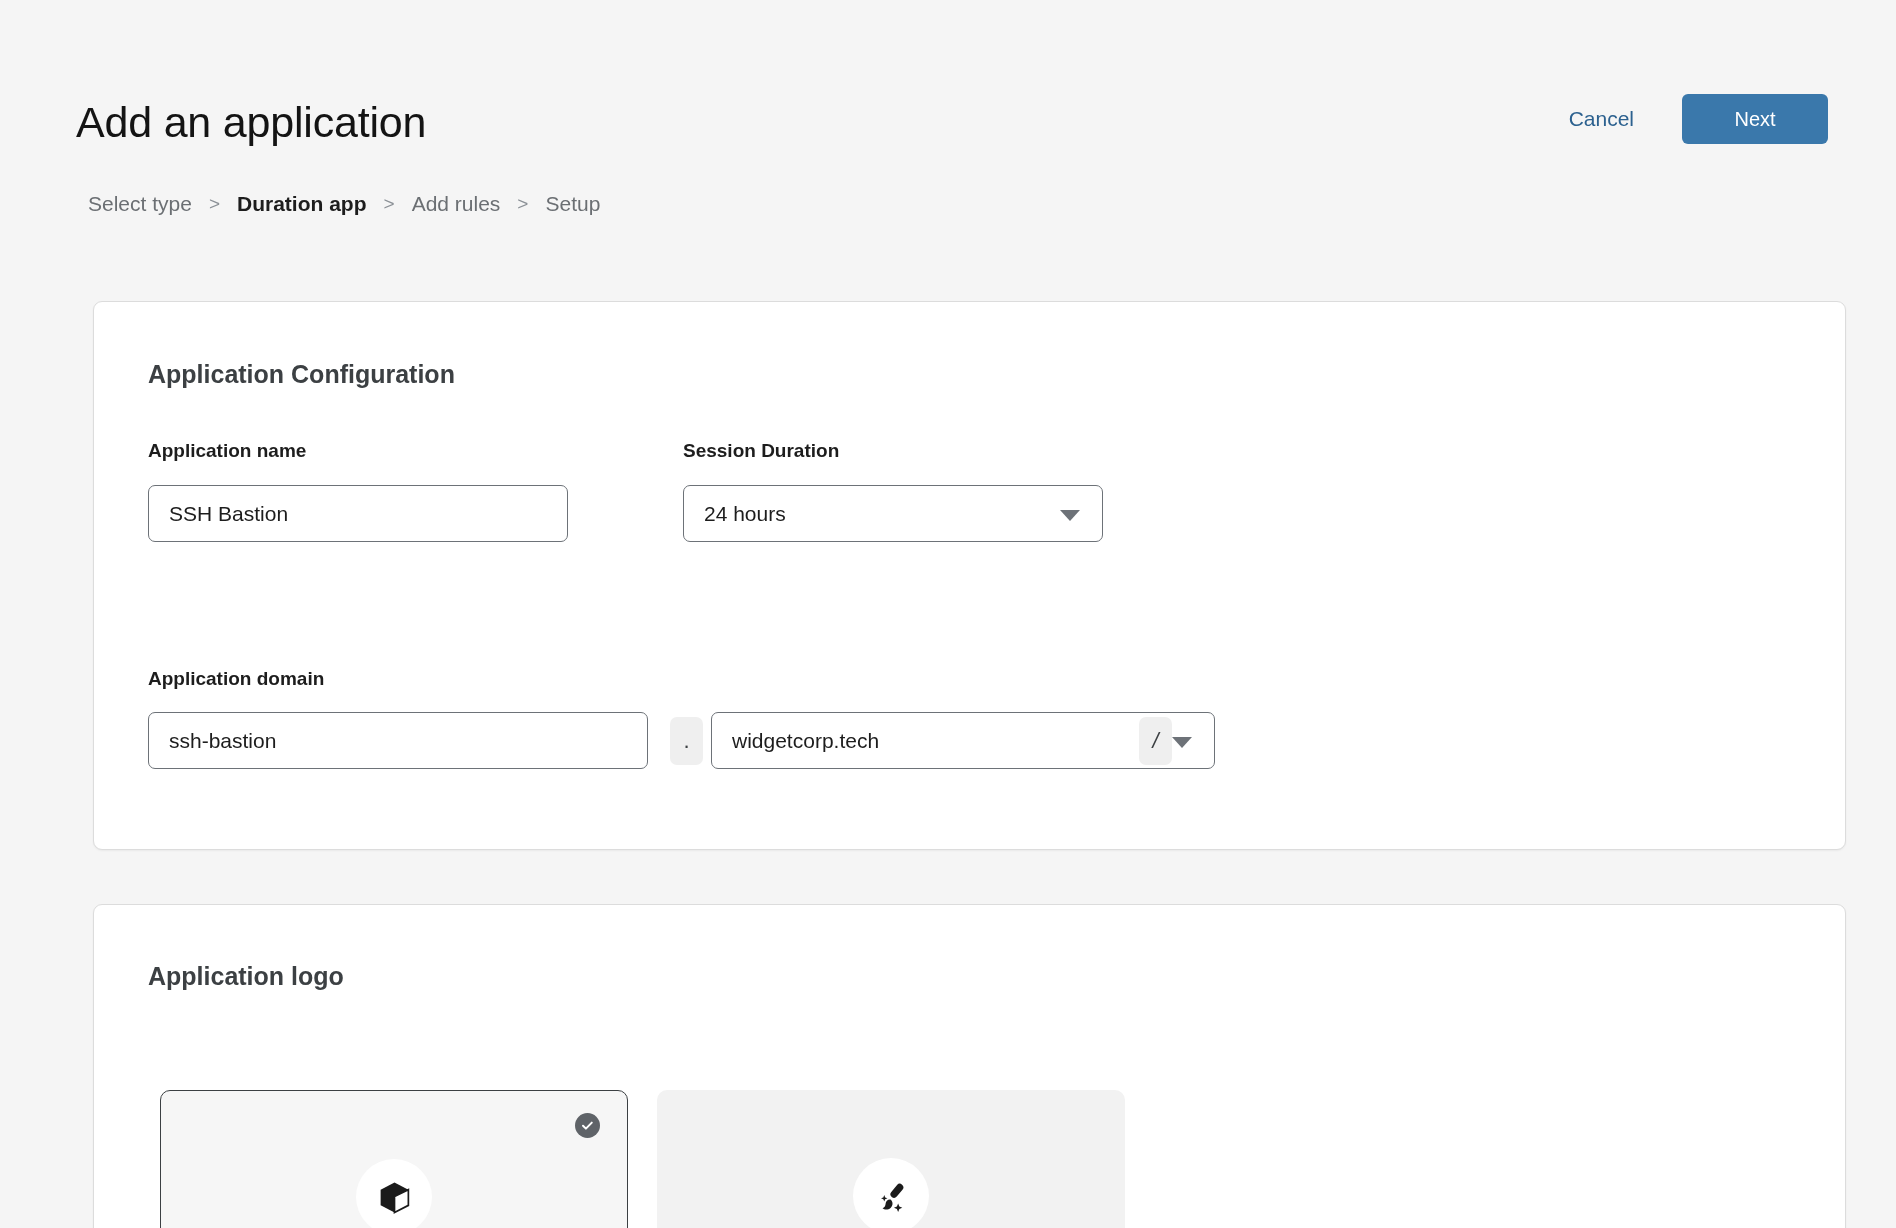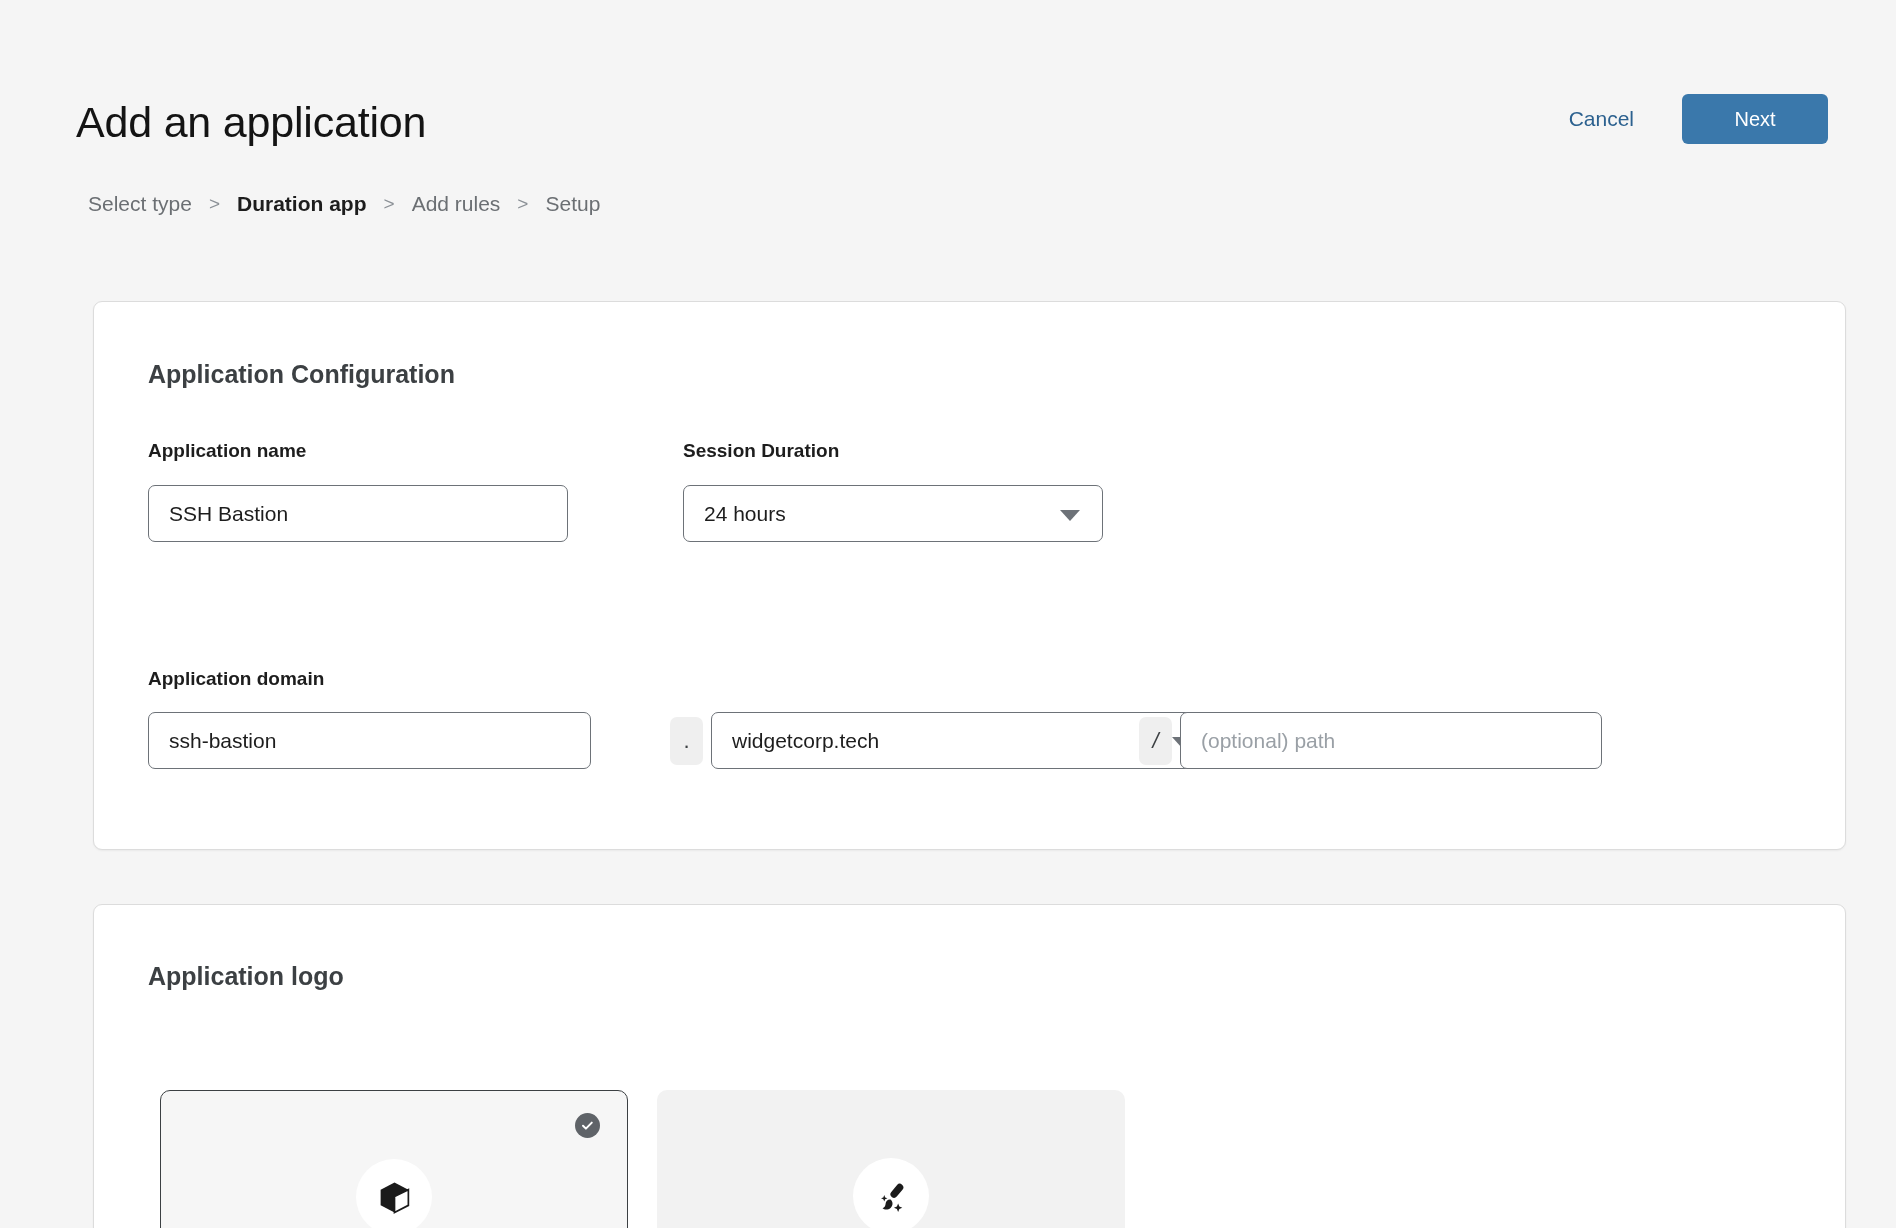--- a/index.html
+++ b/index.html
@@ -153,21 +153,21 @@
     width: 0; height: 0;
     margin-top: -4px;
     border-left: 10px solid transparent;
     border-right: 10px solid transparent;
     border-top: 11px solid #6d7278;
   }
 
   .inp-app-name { left: 54px; top: 183px; width: 420px; }
   .sel-session  { left: 589px; top: 183px; width: 420px; }
 
-  .inp-subdomain { left: 54px; top: 410px; width: 443px; }
+  .inp-subdomain { left: 54px; top: 410px; width: 500px; }
   .sel-domain    { left: 617px; top: 410px; width: 504px; }
   .inp-path      { left: 1086px; top: 410px; width: 422px; }
 
   .separator-chip {
     position: absolute;
     top: 415px;
     width: 33px;
     height: 48px;
     background: #efefef;
     border-radius: 7px;
@@ -277,21 +277,20 @@
 
     <span class="separator-chip sep-dot">.</span>
 
     <div class="select-box sel-domain">
       <span>widgetcorp.tech</span>
       <span class="select-caret"></span>
     </div>
 
     <span class="separator-chip sep-slash">/</span>
 
-    <input class="text-input inp-path" type="text" placeholder="(optional) path" style="">
   </section>
 
   <section class="card card-logo">
     <h2 class="card-title">Application logo</h2>
 
     <div class="logo-tiles">
 
       <div class="logo-tile selected">
         <span class="tile-check">
           <svg width="15" height="15" viewBox="0 0 16 16" aria-hidden="true">

